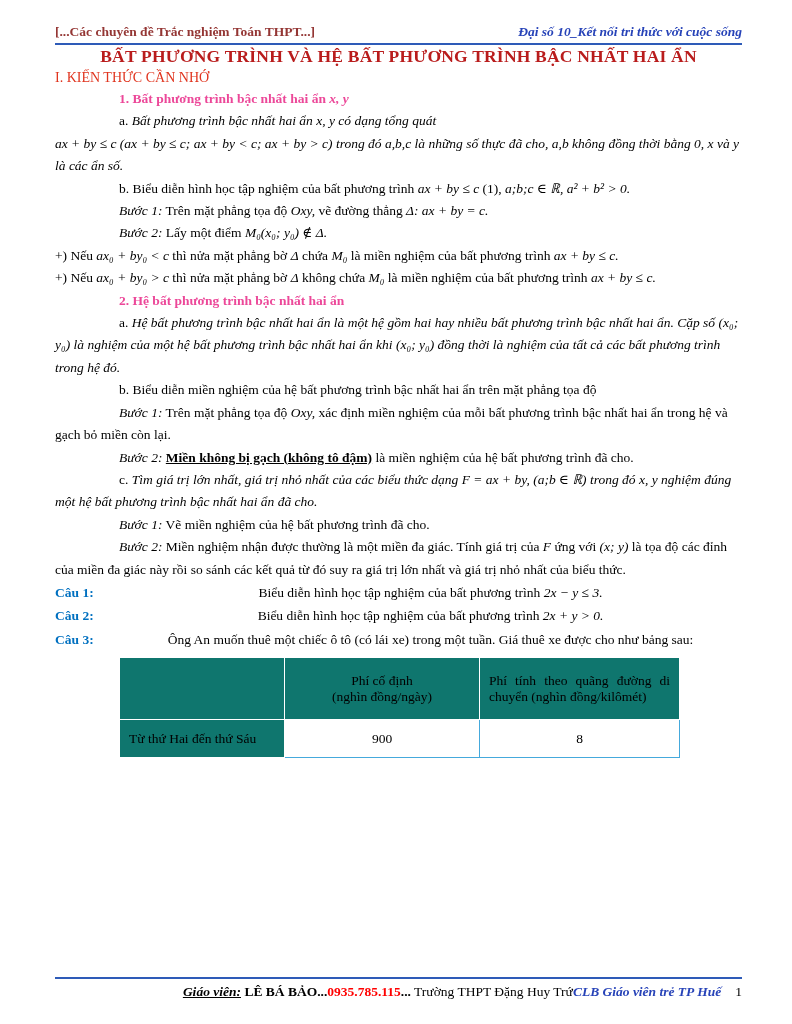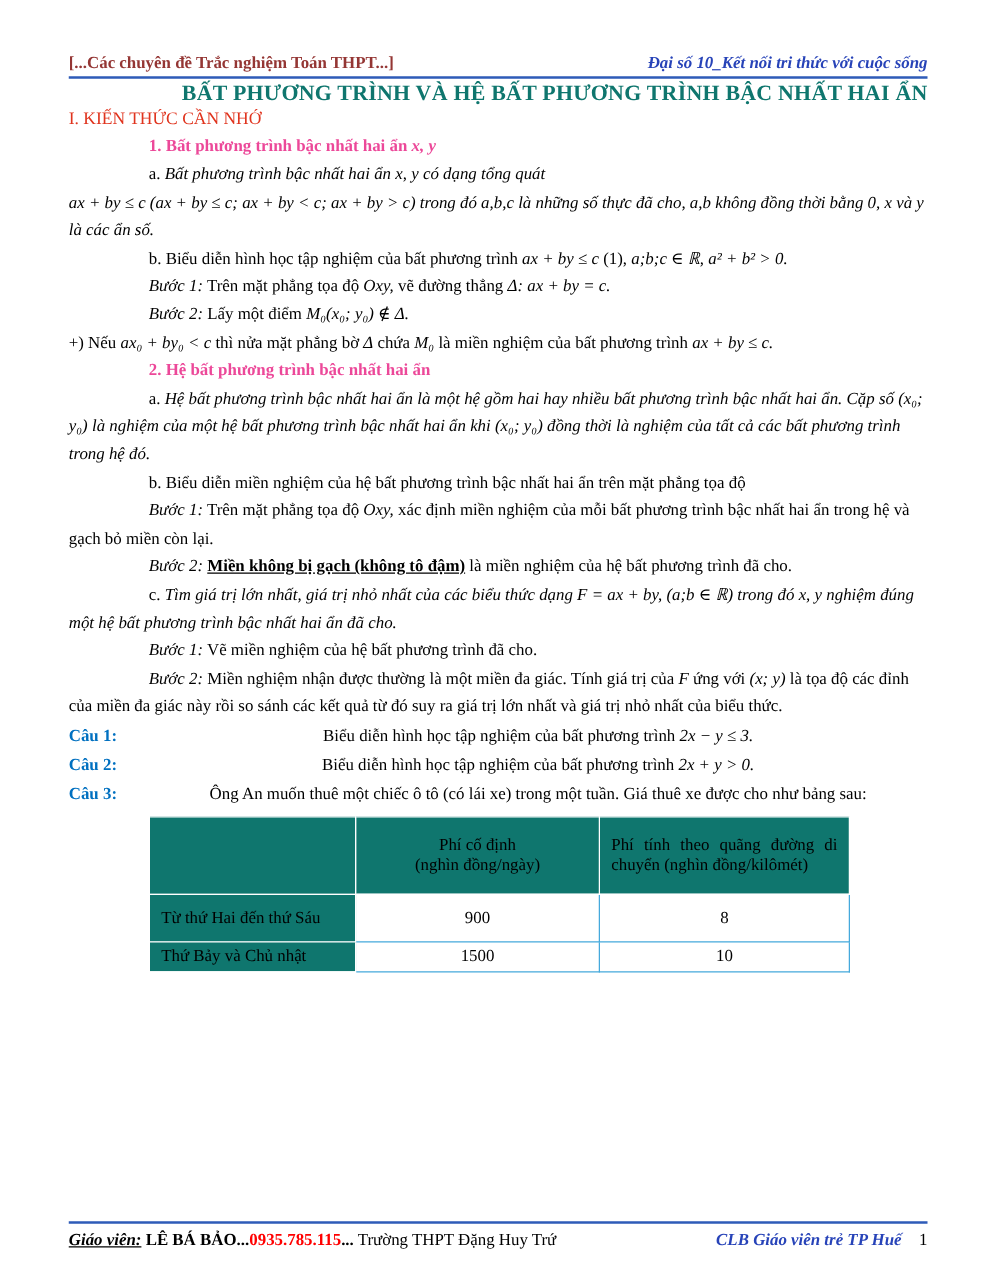--- a/index.html
+++ b/index.html
@@ -2,30 +2,30 @@
 <html><head>
 <meta charset="utf-8">
 <style>
   * { margin:0; padding:0; box-sizing:border-box; }
   html,body { background:#e8e8e8; }
   .page {
     width:792px; height:1024px; margin:0 auto; position:relative; overflow:hidden;
     background:#ffffff; color:#000;
     font-family:"Liberation Serif","DejaVu Serif",serif;
     font-size:13.5px;
-    padding:42px 50px 0 55px;
+    padding:24px 50px 0 55px;
   }
   
   .header { display:flex; justify-content:space-between; align-items:baseline;
             border-bottom:2.5px solid #2e5bb8; padding-bottom:3px; }
   .h-left  { color:#943634; font-weight:bold; }
   .h-right { color:#2743b8; font-weight:bold; font-style:italic; }
   
   .chapter    { text-align:center; color:#0070c0; font-weight:bold; font-size:14.5px; margin-top:5px; }
-  .main-title { text-align:right; color:#0f766e; font-weight:bold; font-size:17.5px; margin-top:1px; letter-spacing:.2px; }
+  .main-title { text-align:center; color:#b91c1c; font-weight:bold; font-size:17.5px; margin-top:1px; letter-spacing:.2px; }
   .sec-heading{ color:#e0341e; font-weight:normal; font-size:14px; line-height:21px; }
   .sub-heading{ color:#ec4899; font-weight:bold; }
   
   p.line { line-height:22.4px; }
   .ind { text-indent:64px; }
   .it, .m { font-style:italic; }
   .bu { font-weight:bold; text-decoration:underline; }
   
   .q-item { display:flex; line-height:22.4px; margin-top:1px; }
   .q-label { flex:0 0 64px; color:#0070c0; font-weight:bold; }
@@ -38,21 +38,21 @@
   .col-1 { width:165px; } .col-2 { width:195px; } .col-3 { width:200px; }
   .th-center { text-align:center; white-space:pre-line; }
   .th-justify { text-align:justify; }
   .rowhead { text-align:justify; }
   th.head-cell { height:62px; }
   tr.r1 td { height:38px; }
   tr.r2 td { height:24px; }
   
   .footer { position:absolute; left:55px; right:50px; bottom:24px;
             border-top:2px solid #2e5bb8; padding-top:5px;
-            display:flex; justify-content:space-between; align-items:baseline; }
+            display:flex; justify-content:flex-end; align-items:baseline; }
   .f-teacher { font-weight:bold; font-style:italic; text-decoration:underline; }
   .f-name { font-weight:bold; }
   .f-dots { font-weight:bold; }
   .f-phone { font-weight:bold; color:#ff0000; }
   .f-club { color:#2743b8; font-weight:bold; font-style:italic; margin-right:14px; }
   .f-page { color:#000; }
 </style>
 </head>
 <body>
 
@@ -74,20 +74,21 @@
   <p class="line"><span class="m">ax + by ≤ c (ax + by ≤ c; ax + by &lt; c; ax + by &gt; c)</span><span class="it"> trong đó </span><span class="m">a,b,c</span><span class="it"> là những số thực đã cho, </span><span class="m">a,b</span><span class="it"> không đồng thời bằng </span><span class="m">0, x</span><span class="it"> và </span><span class="m">y</span><span class="it"> là các ẩn số.</span></p>
 
   <p class="line ind"><span>b. Biểu diễn hình học tập nghiệm của bất phương trình </span><span class="m">ax + by ≤ c</span><span> (1), </span><span class="m">a;b;c ∈ ℝ, a² + b² &gt; 0.</span></p>
 
   <p class="line ind"><span class="it">Bước 1:</span><span> Trên mặt phẳng tọa độ </span><span class="m">Oxy,</span><span> vẽ đường thẳng </span><span class="m">Δ: ax + by = c.</span></p>
 
   <p class="line ind"><span class="it">Bước 2:</span><span> Lấy một điểm </span><span class="m">M₀(x₀; y₀) ∉ Δ.</span></p>
 
   <p class="line"><span>+) Nếu </span><span class="m">ax₀ + by₀ &lt; c</span><span> thì nửa mặt phẳng bờ </span><span class="m">Δ</span><span> chứa </span><span class="m">M₀</span><span> là miền nghiệm của bất phương trình </span><span class="m">ax + by ≤ c.</span></p>
 
+  <p class="line"><span>+) Nếu </span><span class="m">ax₀ + by₀ &gt; c</span><span> thì nửa mặt phẳng bờ </span><span class="m">Δ</span><span> không chứa </span><span class="m">M₀</span><span> là miền nghiệm của bất phương trình </span><span class="m">ax + by ≤ c.</span></p>
 
   <p class="line ind sub-heading">2. Hệ bất phương trình bậc nhất hai ẩn</p>
 
   <p class="line ind"><span>a. </span><span class="it">Hệ bất phương trình bậc nhất hai ẩn là một hệ gồm hai hay nhiều bất phương trình bậc nhất hai ẩn. Cặp số </span><span class="m">(x₀; y₀)</span><span class="it"> là nghiệm của một hệ bất phương trình bậc nhất hai ẩn khi </span><span class="m">(x₀; y₀)</span><span class="it"> đồng thời là nghiệm của tất cả các bất phương trình trong hệ đó.</span></p>
 
   <p class="line ind">b. Biểu diễn miền nghiệm của hệ bất phương trình bậc nhất hai ẩn trên mặt phẳng tọa độ</p>
 
   <p class="line ind"><span class="it">Bước 1:</span><span> Trên mặt phẳng tọa độ </span><span class="m">Oxy,</span><span> xác định miền nghiệm của mỗi bất phương trình bậc nhất hai ẩn trong hệ và gạch bỏ miền còn lại.</span></p>
 
   <p class="line ind"><span class="it">Bước 2: </span><span class="bu">Miền không bị gạch (không tô đậm)</span><span> là miền nghiệm của hệ bất phương trình đã cho.</span></p>
@@ -120,25 +121,20 @@
       <th class="cell-blue col-1 head-cell"></th>
       <th class="cell-blue col-2 head-cell th-center">Phí cố định
 (nghìn đồng/ngày)</th>
       <th class="cell-blue col-3 head-cell th-justify">Phí tính theo quãng đường di chuyển (nghìn đồng/kilômét)</th>
     </tr>
     <tr class="r1">
       <td class="cell-blue rowhead">Từ thứ Hai đến thứ Sáu</td>
       <td class="cell-val">900</td>
       <td class="cell-val">8</td>
     </tr>
-    <tr class="r2">
-      <td class="cell-blue rowhead">Thứ Bảy và Chủ nhật</td>
-      <td class="cell-val">1500</td>
-      <td class="cell-val">10</td>
-    </tr>
   </tbody>
     </table>
 
   <div class="footer">
     <div>
       <span class="f-teacher">Giáo viên:</span><span class="f-name"> LÊ BÁ BẢO</span><span class="f-dots">...</span><span class="f-phone">0935.785.115</span><span class="f-dots">...</span><span> Trường THPT Đặng Huy Trứ</span>
     </div>
     <div>
       <span class="f-club">CLB Giáo viên trẻ TP Huế</span><span class="f-page">1</span>
     </div>

